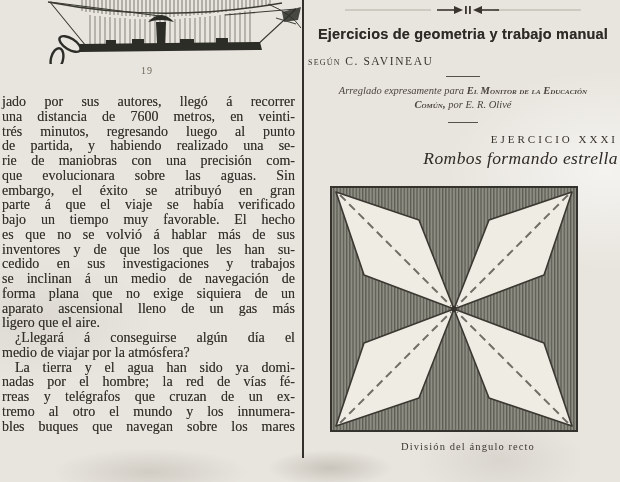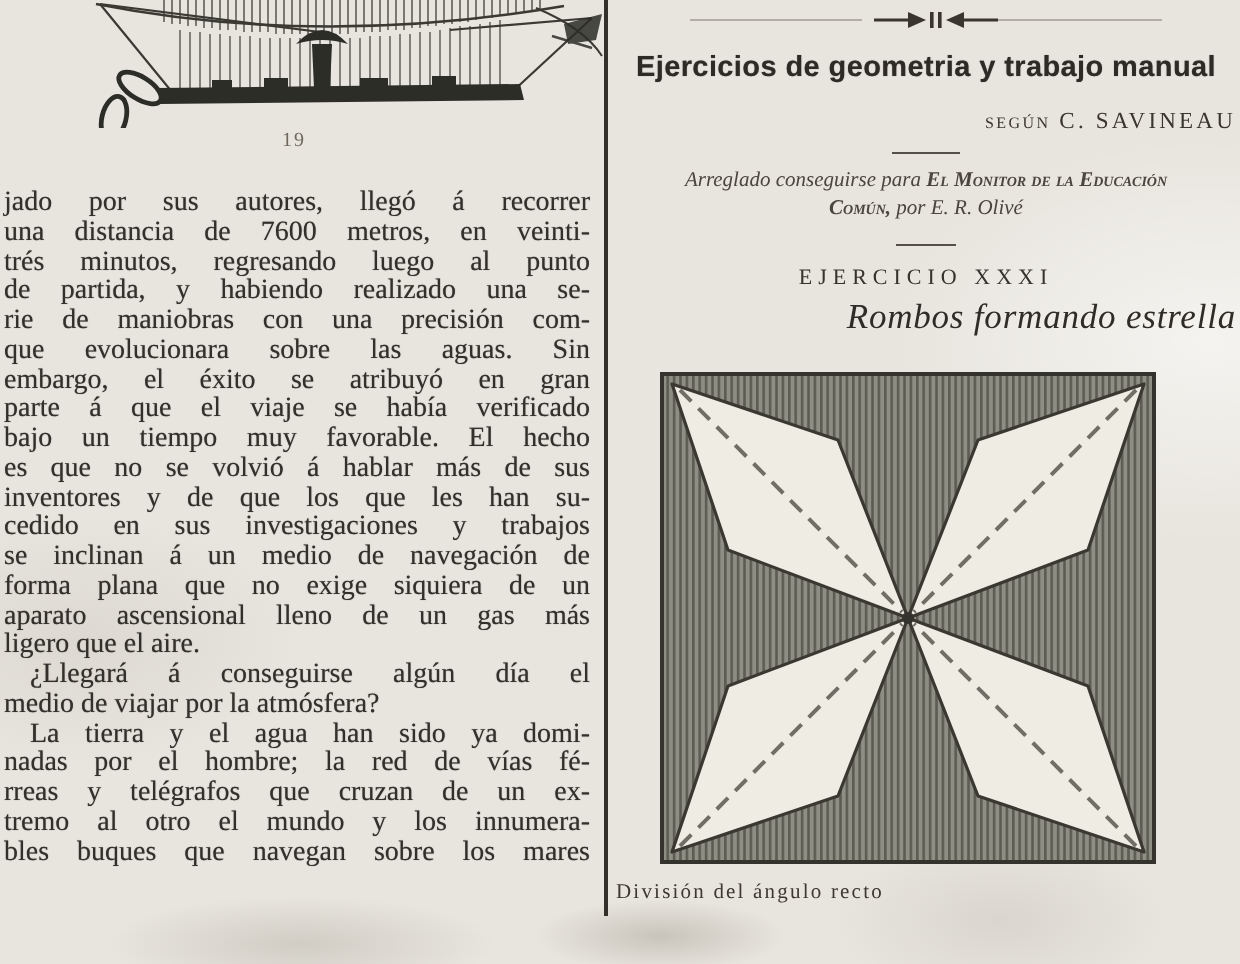--- a/index.html
+++ b/index.html
@@ -30,35 +30,35 @@
   .tl{text-align:justify;text-align-last:justify;white-space:normal;}
   .tl.end{text-align-last:left;}
   .tl.ind{text-indent:13px;}
 
   
   .ornament{position:absolute;left:35px;top:3px;}
   .rc-title{position:absolute;left:0;top:26px;width:100%;text-align:center;
             font-family:"Liberation Sans", sans-serif;font-weight:bold;
             font-size:14.5px;letter-spacing:.2px;color:#2e2a26;
             text-shadow:0 0 .5px rgba(46,42,38,.6);}
-  .rc-byline{position:absolute;left:0;top:55px;width:100%;text-align:right;
+  .rc-byline{position:absolute;left:0;top:55px;width:100%;text-align:left;
              font-size:11.5px;letter-spacing:1.6px;color:#3a362f;}
   .rc-byline .segun{font-variant:small-caps;font-size:11px;letter-spacing:1.2px;}
   .rule{position:absolute;left:50%;height:1px;background:#55504a;}
   .rule1{top:76px;width:34px;margin-left:-17px;}
   .rule2{top:122px;width:30px;margin-left:-15px;}
   .rc-credit{position:absolute;left:0;top:84px;width:100%;text-align:center;
              font-style:italic;font-size:10.5px;line-height:14px;color:#4a453d;}
   .sc{font-variant:small-caps;font-style:italic;font-weight:bold;}
-  .rc-exlabel{position:absolute;left:0;top:133px;width:100%;text-align:center;
+  .rc-exlabel{position:absolute;left:0;top:133px;width:100%;text-align:right;
               font-size:11px;letter-spacing:3px;color:#36322c;}
   .rc-extitle{position:absolute;left:0;top:148px;width:100%;text-align:right;
               font-style:italic;font-size:17.5px;letter-spacing:.4px;color:#2f2b26;}
   .figure{position:absolute;left:22px;top:186px;}
-  .rc-caption{position:absolute;left:0;top:441px;width:296px;
+  .rc-caption{position:absolute;left:12px;top:441px;width:296px;text-align:center;
               font-size:10.5px;letter-spacing:1.1px;color:#3d3831;}
 </style>
 </head>
 <body>
 
 <div class="page">
 
   <div class="left-col">
 
     <svg class="airship" width="282" height="64" viewBox="0 0 282 64">
@@ -161,21 +161,21 @@
     <div class="rc-title">Ejercicios de geometria y trabajo manual</div>
 
     <div class="rc-byline">
       <span class="segun">según</span>
       <span>C. SAVINEAU</span>
     </div>
 
     <div class="rule rule1"></div>
 
     <div class="rc-credit">
-      <span>Arreglado conseguirse para </span><span class="sc">El Monitor de la Educación</span><br>
+      <span>Arreglado expresamente para </span><span class="sc">El Monitor de la Educación</span><br>
       <span class="sc">Común,</span><span> por </span><span>E. R. Olivé</span>
     </div>
 
     <div class="rule rule2"></div>
 
     <div class="rc-exlabel">EJERCICIO XXXI</div>
     <div class="rc-extitle">Rombos formando estrella</div>
 
     <svg class="figure" width="248" height="246" viewBox="0 0 248 246">
       <defs>

